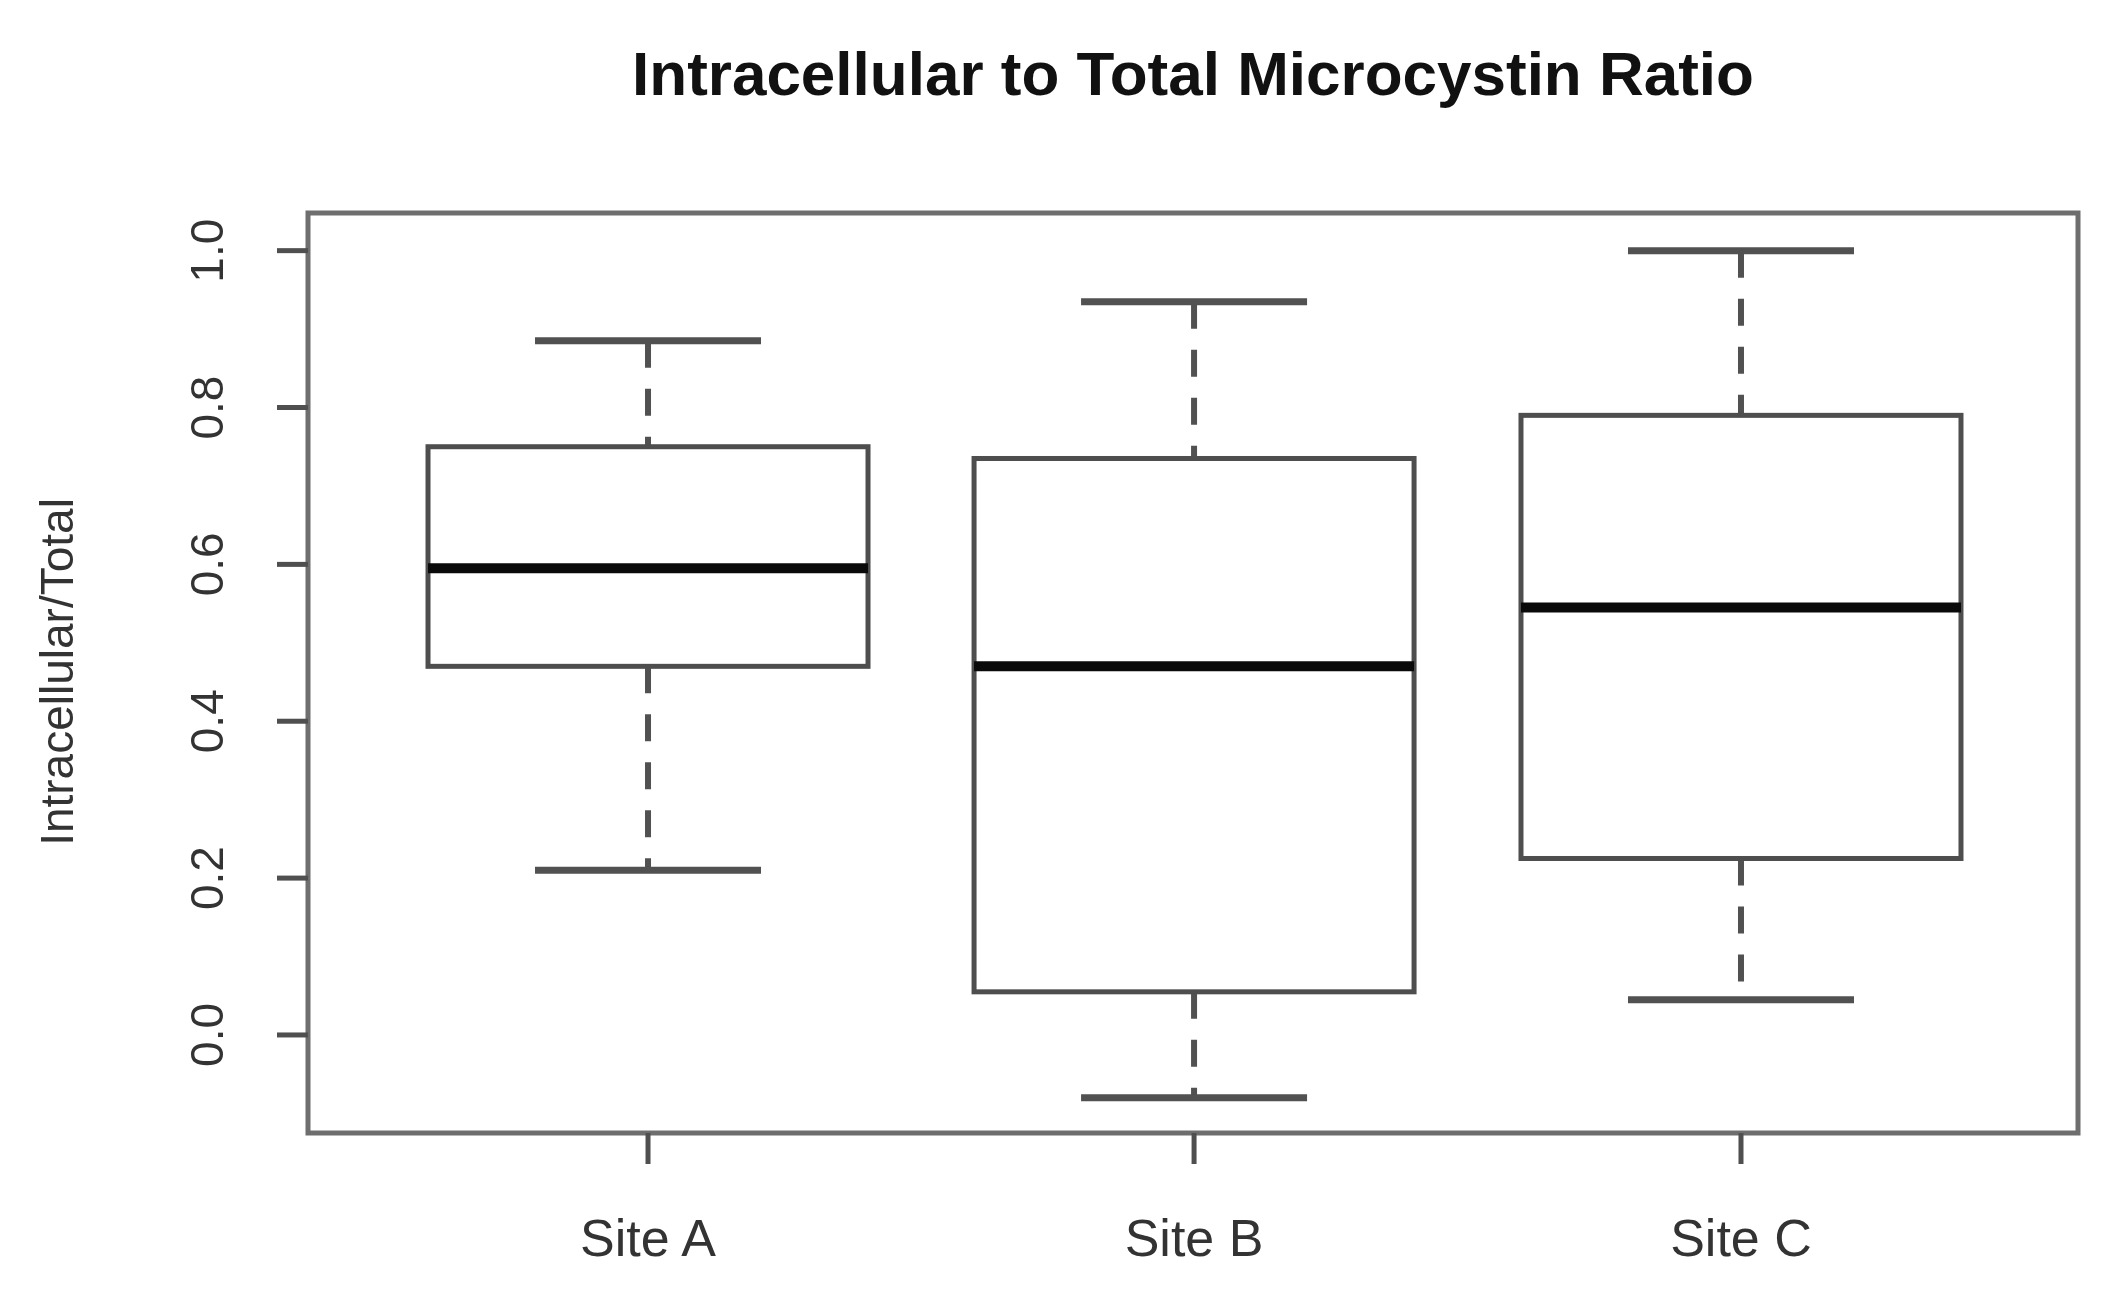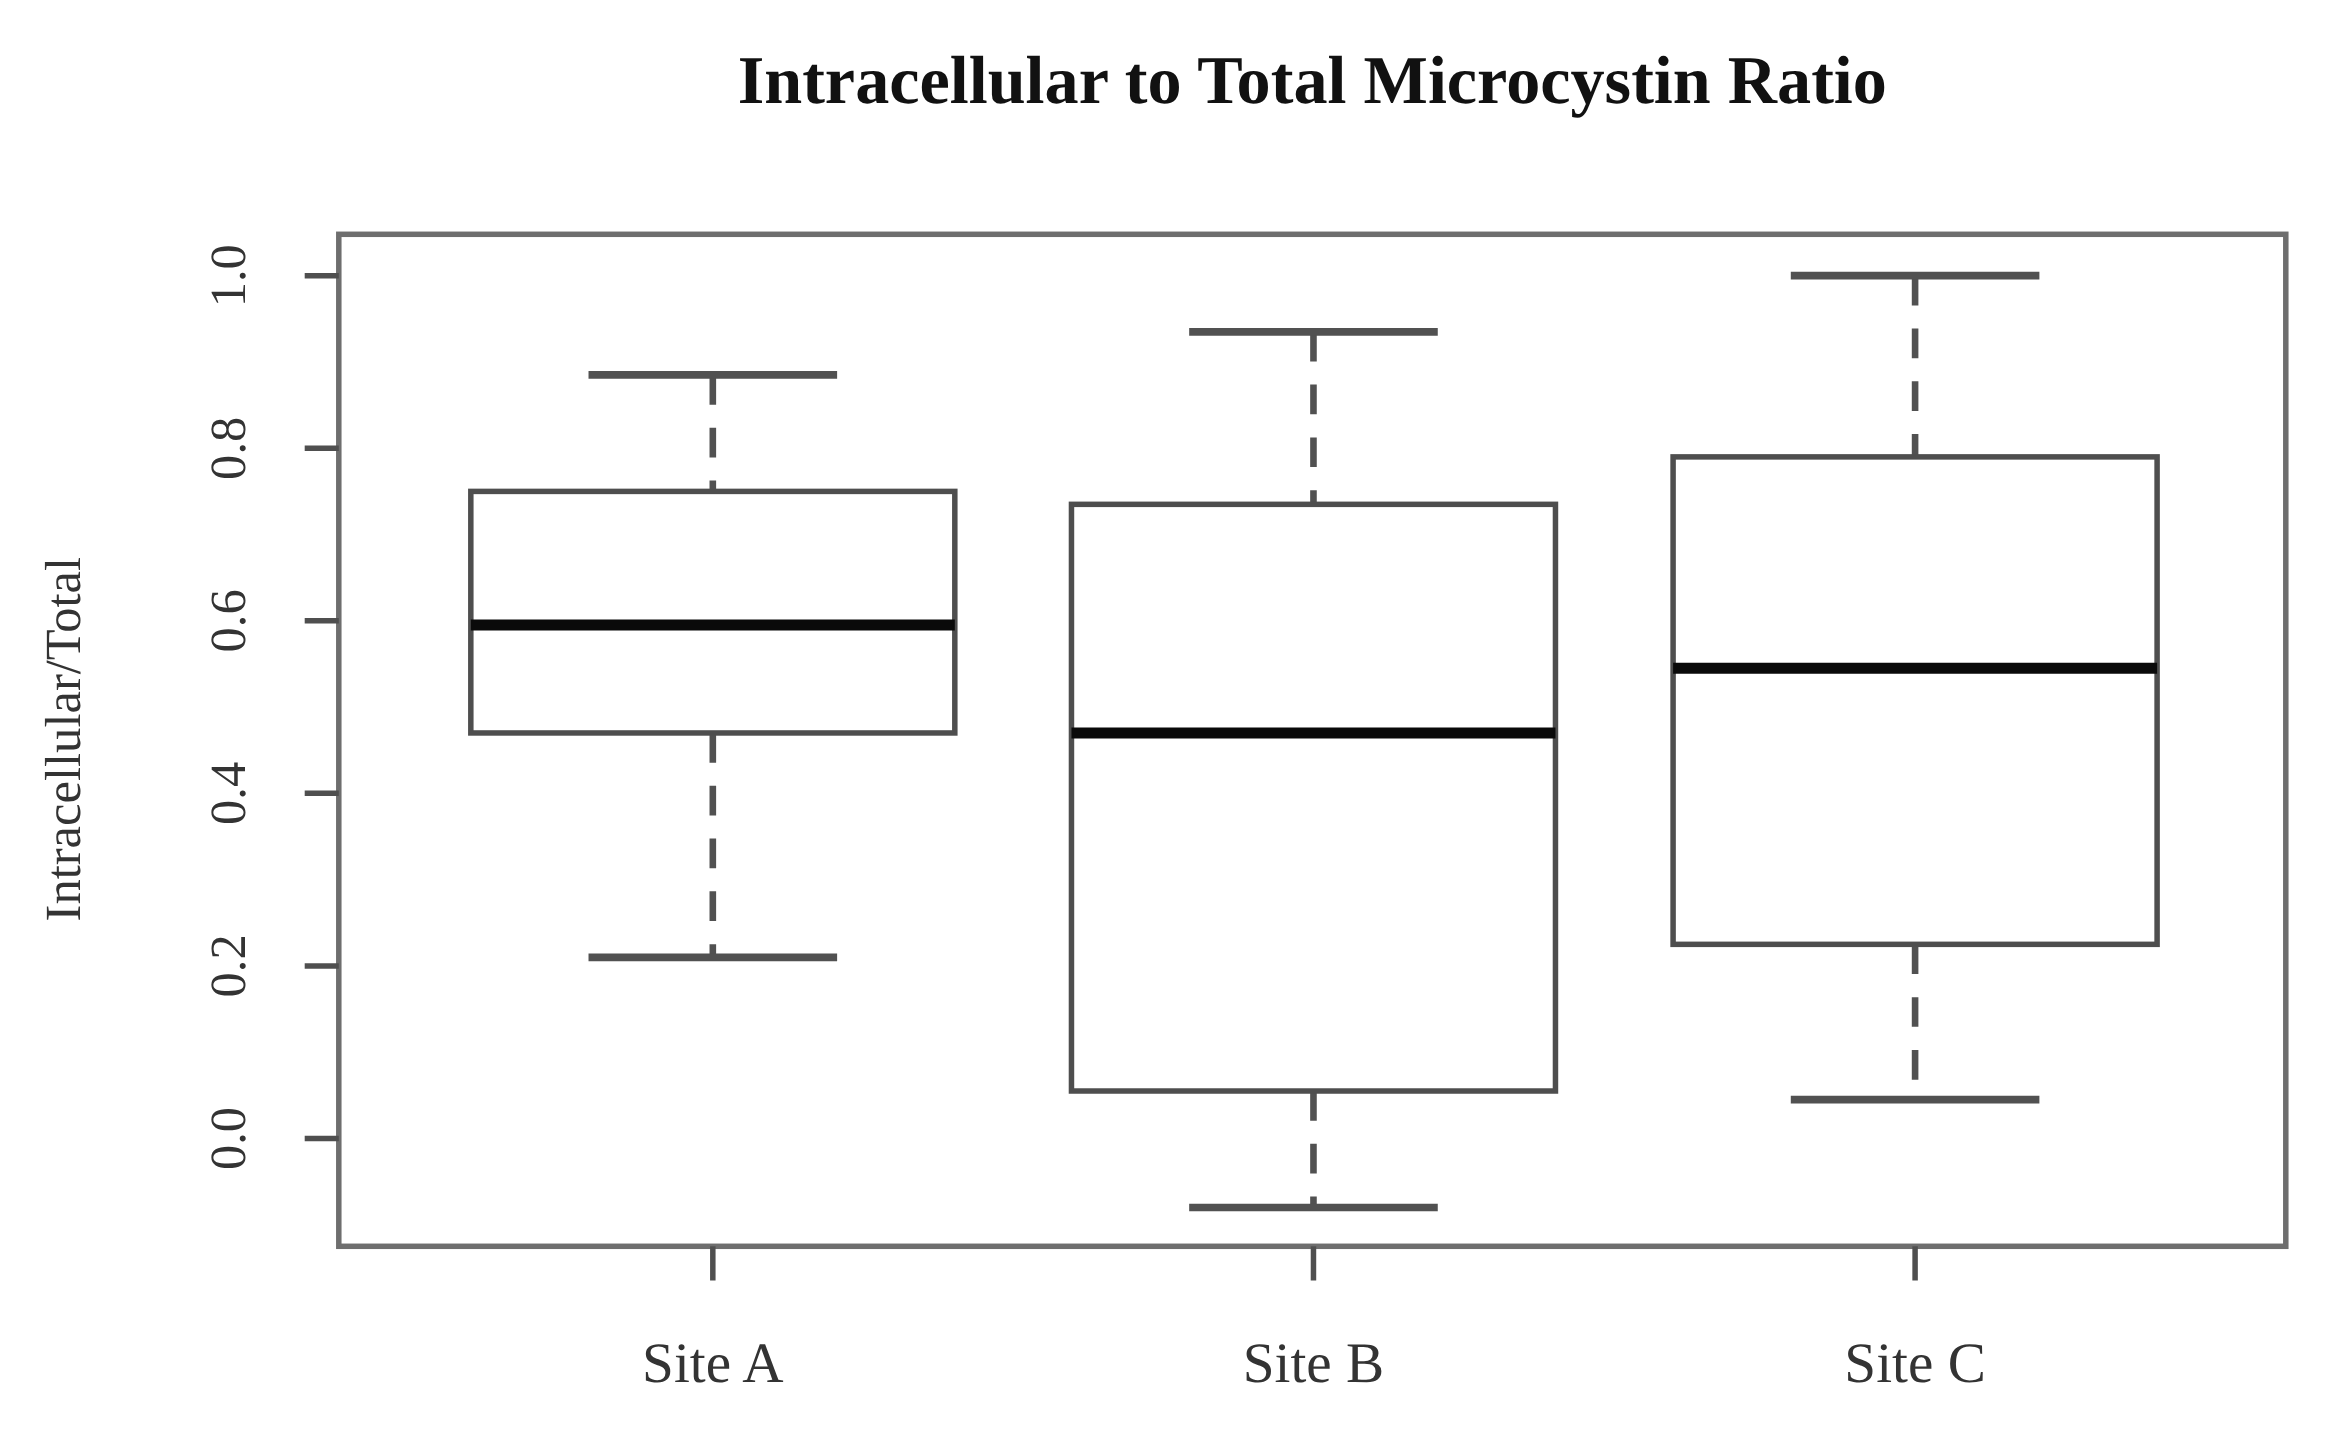--- a/index.html
+++ b/index.html
@@ -5,21 +5,21 @@
   html, body {
     margin: 0;
     padding: 0;
     background: #ffffff;
   }
   .figure {
     position: relative;
     width: 2124px;
     height: 1306px;
     background: #ffffff;
-    font-family: Liberation Serif, serif;
+    font-family: Liberation Sans, sans-serif;
     overflow: hidden;
   }
   .chart-title {
     position: absolute;
     left: 308px;
     top: 38px;
     width: 1770px;
     text-align: center;
     font-size: 62px;
     line-height: 72px;

